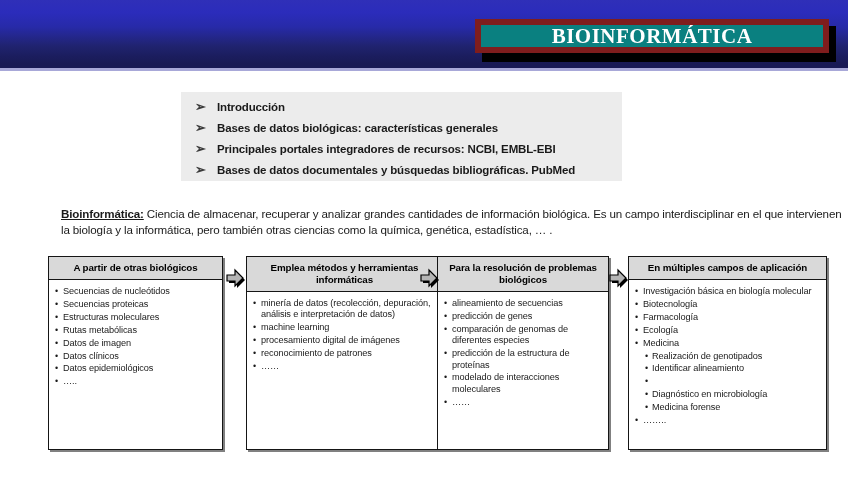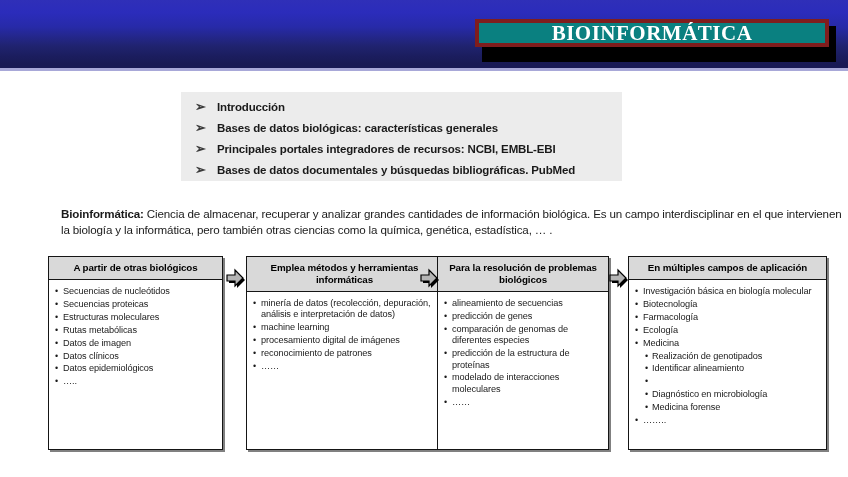--- a/index.html
+++ b/index.html
@@ -48,23 +48,23 @@
   
   .title-shadow {
     position: absolute;
     left: 482px; top: 26px;
     width: 354px; height: 36px;
     background: #000000;
   }
   .title-box {
     position: absolute;
     left: 475px; top: 19px;
-    width: 354px; height: 28px;
+    width: 354px; height: 34px;
     background: #0a8080;
-    border: 4px solid #7f1d1d;
+    border: 6px solid #7f1d1d;
     box-sizing: border-box;
     display: flex;
     align-items: center;
     justify-content: center;
   }
   .title-text {
     font-family: "Liberation Serif", serif;
     font-weight: bold;
     font-size: 21px;
     color: #ffffff;
@@ -106,21 +106,21 @@
   
   .definition {
     position: absolute;
     left: 61px; top: 206px;
     width: 782px;
     font-size: 11.6px;
     line-height: 15.5px;
     color: #1a1a1a;
     letter-spacing: -0.15px;
   }
-  .definition b { font-weight: bold; }
+  .definition b { font-weight: bold; text-decoration: underline; }
 
   
   .col {
     position: absolute;
     top: 256px;
     height: 194px;
     border: 1.5px solid #151515;
     background: #ffffff;
     box-sizing: border-box;
     box-shadow: 2px 2px 0 #808080;

